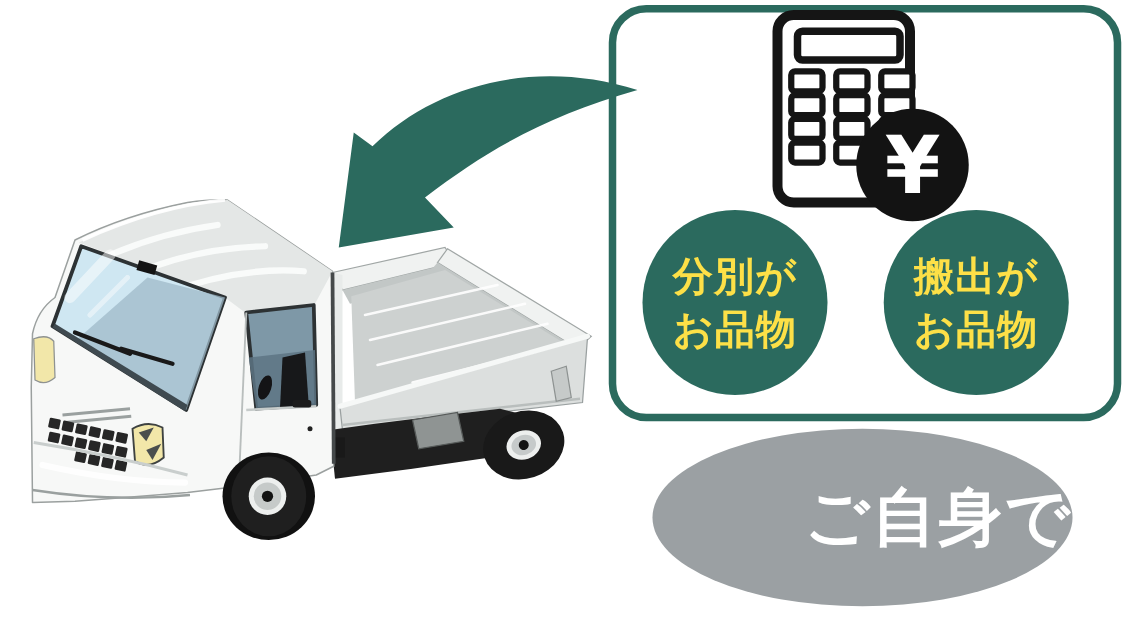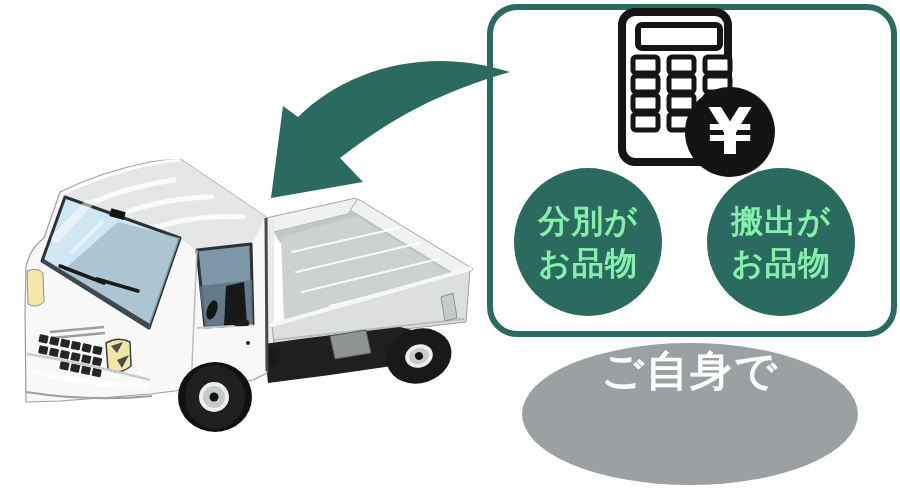--- a/index.html
+++ b/index.html
@@ -6,27 +6,27 @@
   .stage{position:relative;width:900px;height:500px;background:#ffffff;overflow:hidden;
          font-family:"DejaVu Sans",sans-serif;}
   .stage *{box-sizing:border-box;}
   svg{display:block;}
   .truck-svg{position:absolute;left:0;top:140px;}
   .arrow-svg{position:absolute;left:250px;top:40px;}
   .info-box{position:absolute;left:487px;top:4px;width:410px;height:333px;
             border:6px solid #2b6a5e;border-radius:30px;background:#ffffff;}
   .calc-wrap{position:absolute;left:610px;top:8px;width:170px;height:172px;}
   .bubble{position:absolute;width:148px;height:148px;border-radius:50%;background:#2b6a5e;
-          color:#86efac;display:flex;flex-direction:column;align-items:center;justify-content:center;
+          color:#fde047;display:flex;flex-direction:column;align-items:center;justify-content:center;
           font-size:32px;font-weight:700;line-height:42px;text-align:center;letter-spacing:1px;}
   .bubble-left{left:514px;top:168px;}
   .bubble-right{left:707px;top:168px;}
   .self-ellipse{position:absolute;left:522px;top:343px;width:336px;height:142px;border-radius:50%;
-          background:#9ba0a3;color:#ffffff;display:flex;flex-direction:row;align-items:flex-start;
-          justify-content:center;font-size:42px;font-weight:700;line-height:55px;
+          background:#9ba0a3;color:#ffffff;display:flex;flex-direction:column;align-items:flex-end;
+          justify-content:center;font-size:51px;font-weight:700;line-height:55px;
           text-align:center;letter-spacing:2px;}
 </style>
 </head>
 <body>
 
 <div class="stage">
 
   <svg class="truck-svg" width="480" height="320" viewBox="0 0 480 320">
 
     <path d="M266,78 L356,58 L364,70 L274,92 Z" fill="#f0f2f1" stroke="#a0a6a5" stroke-width="1"></path>

